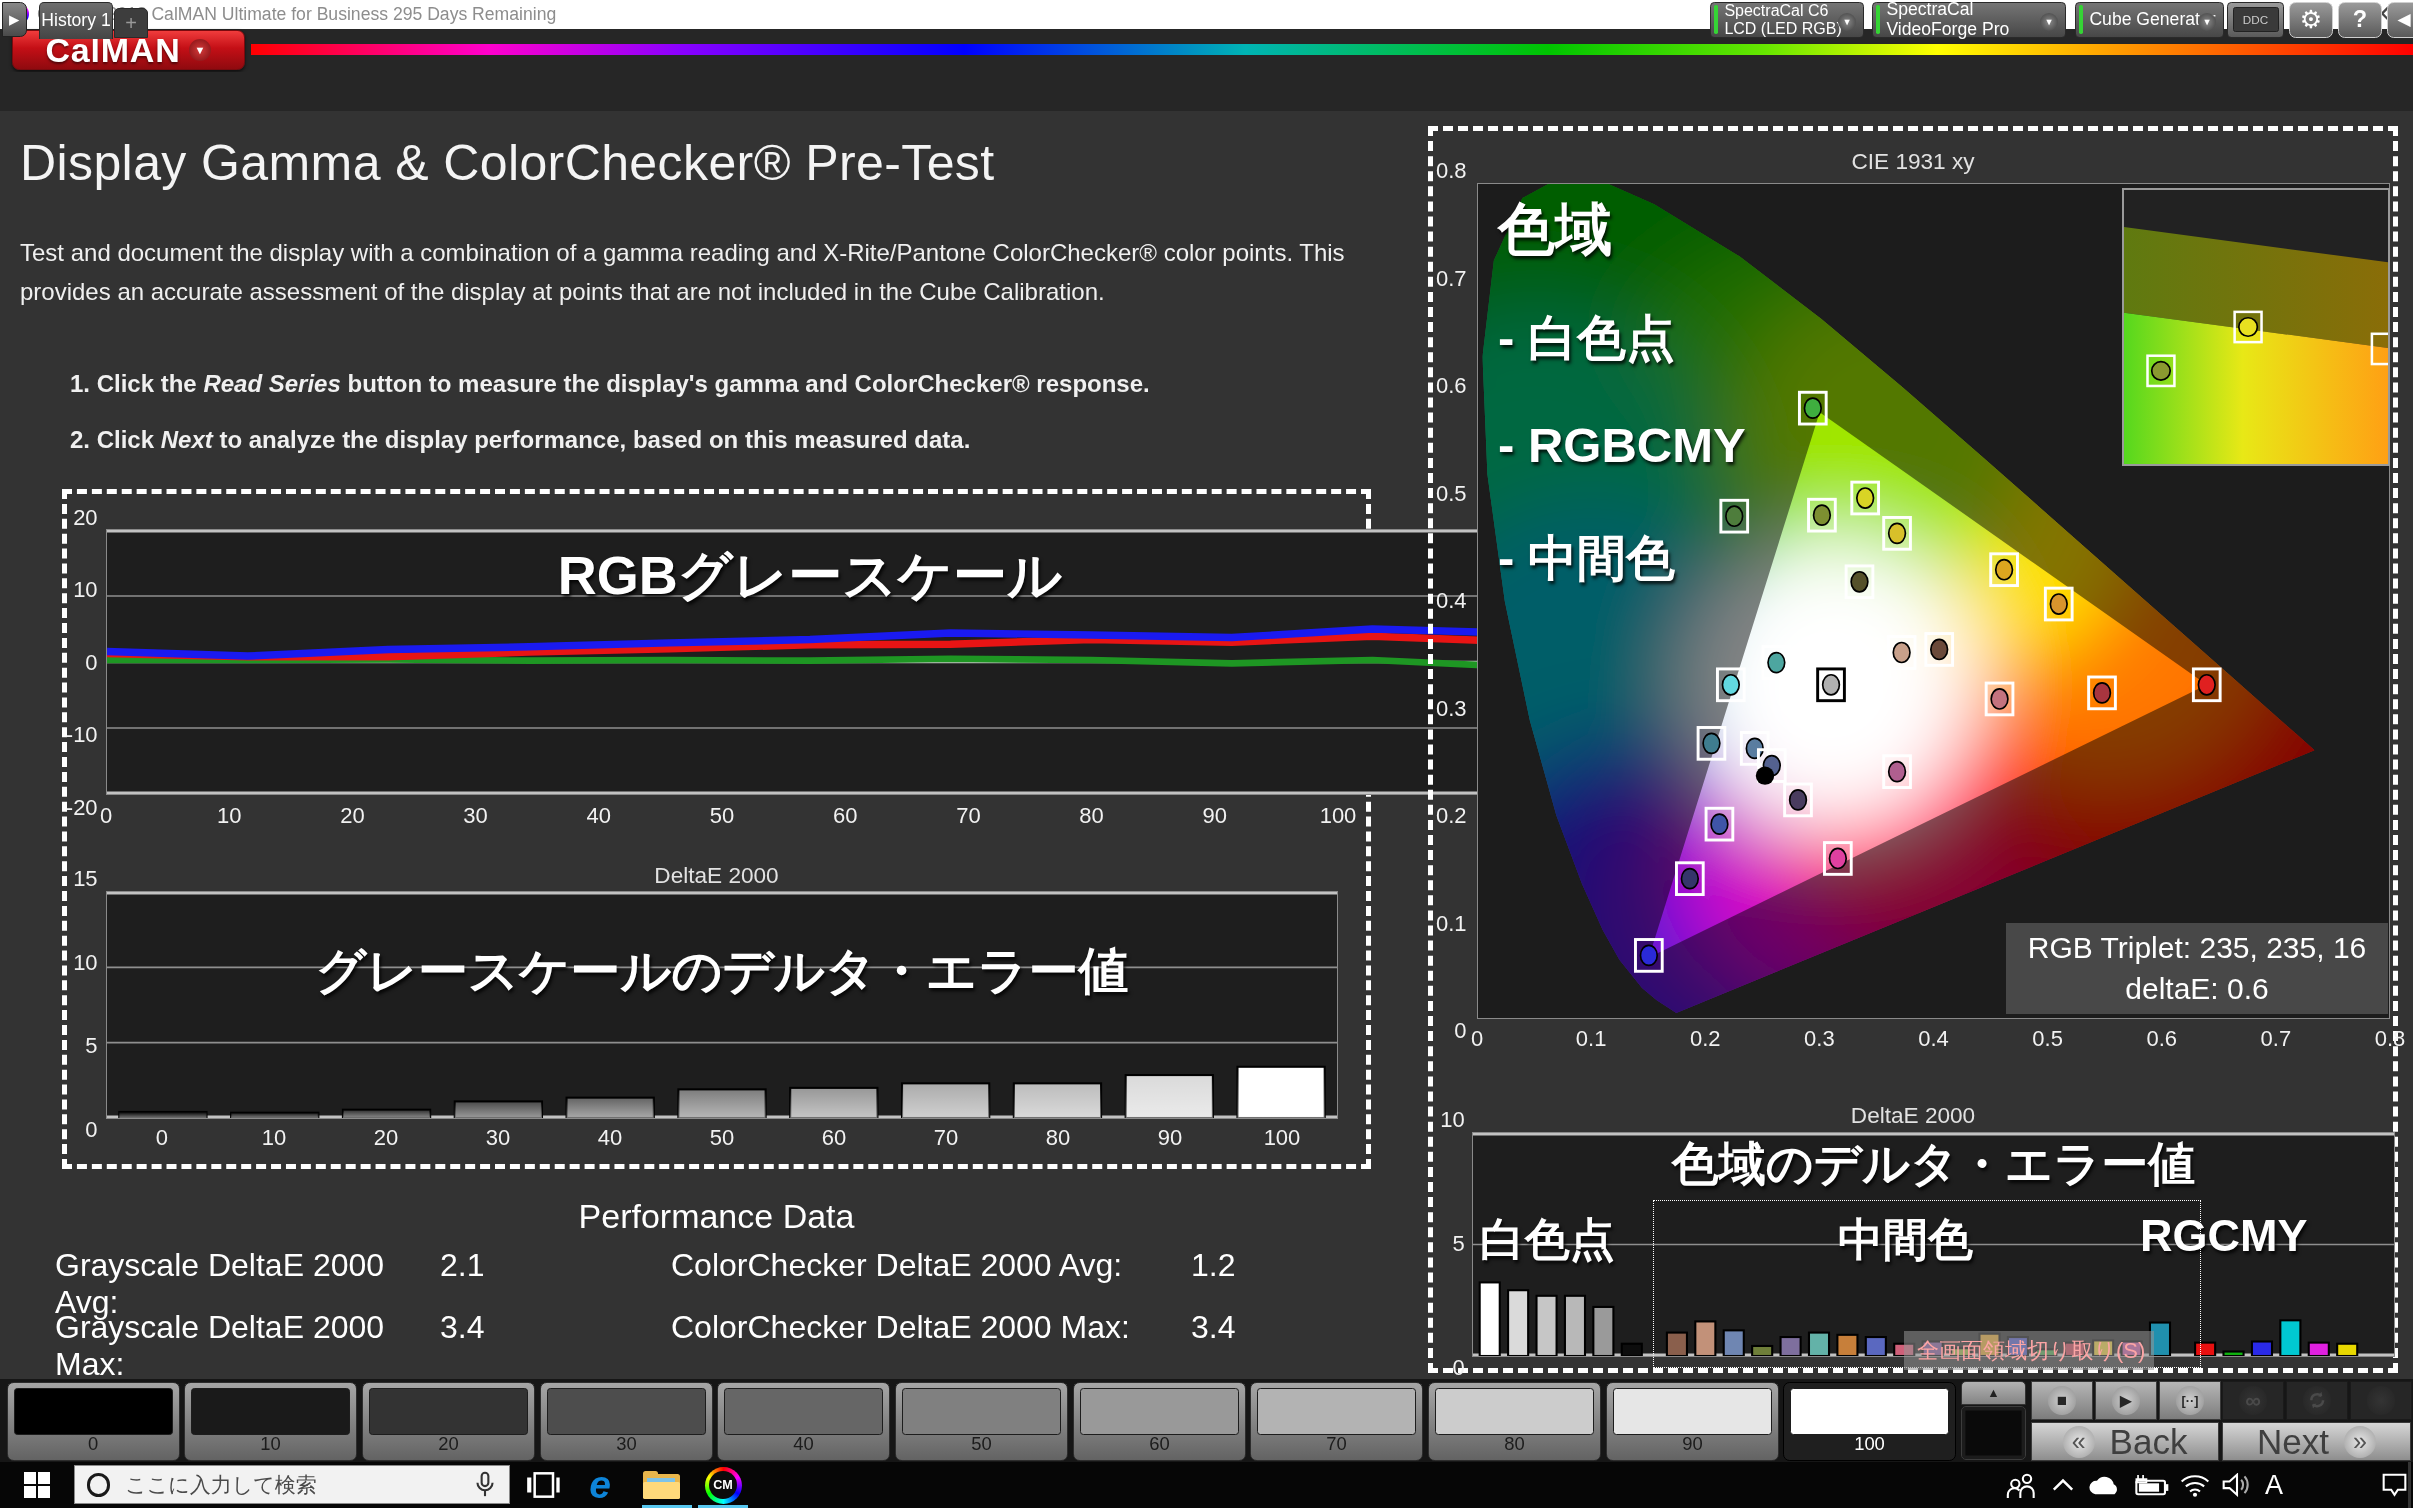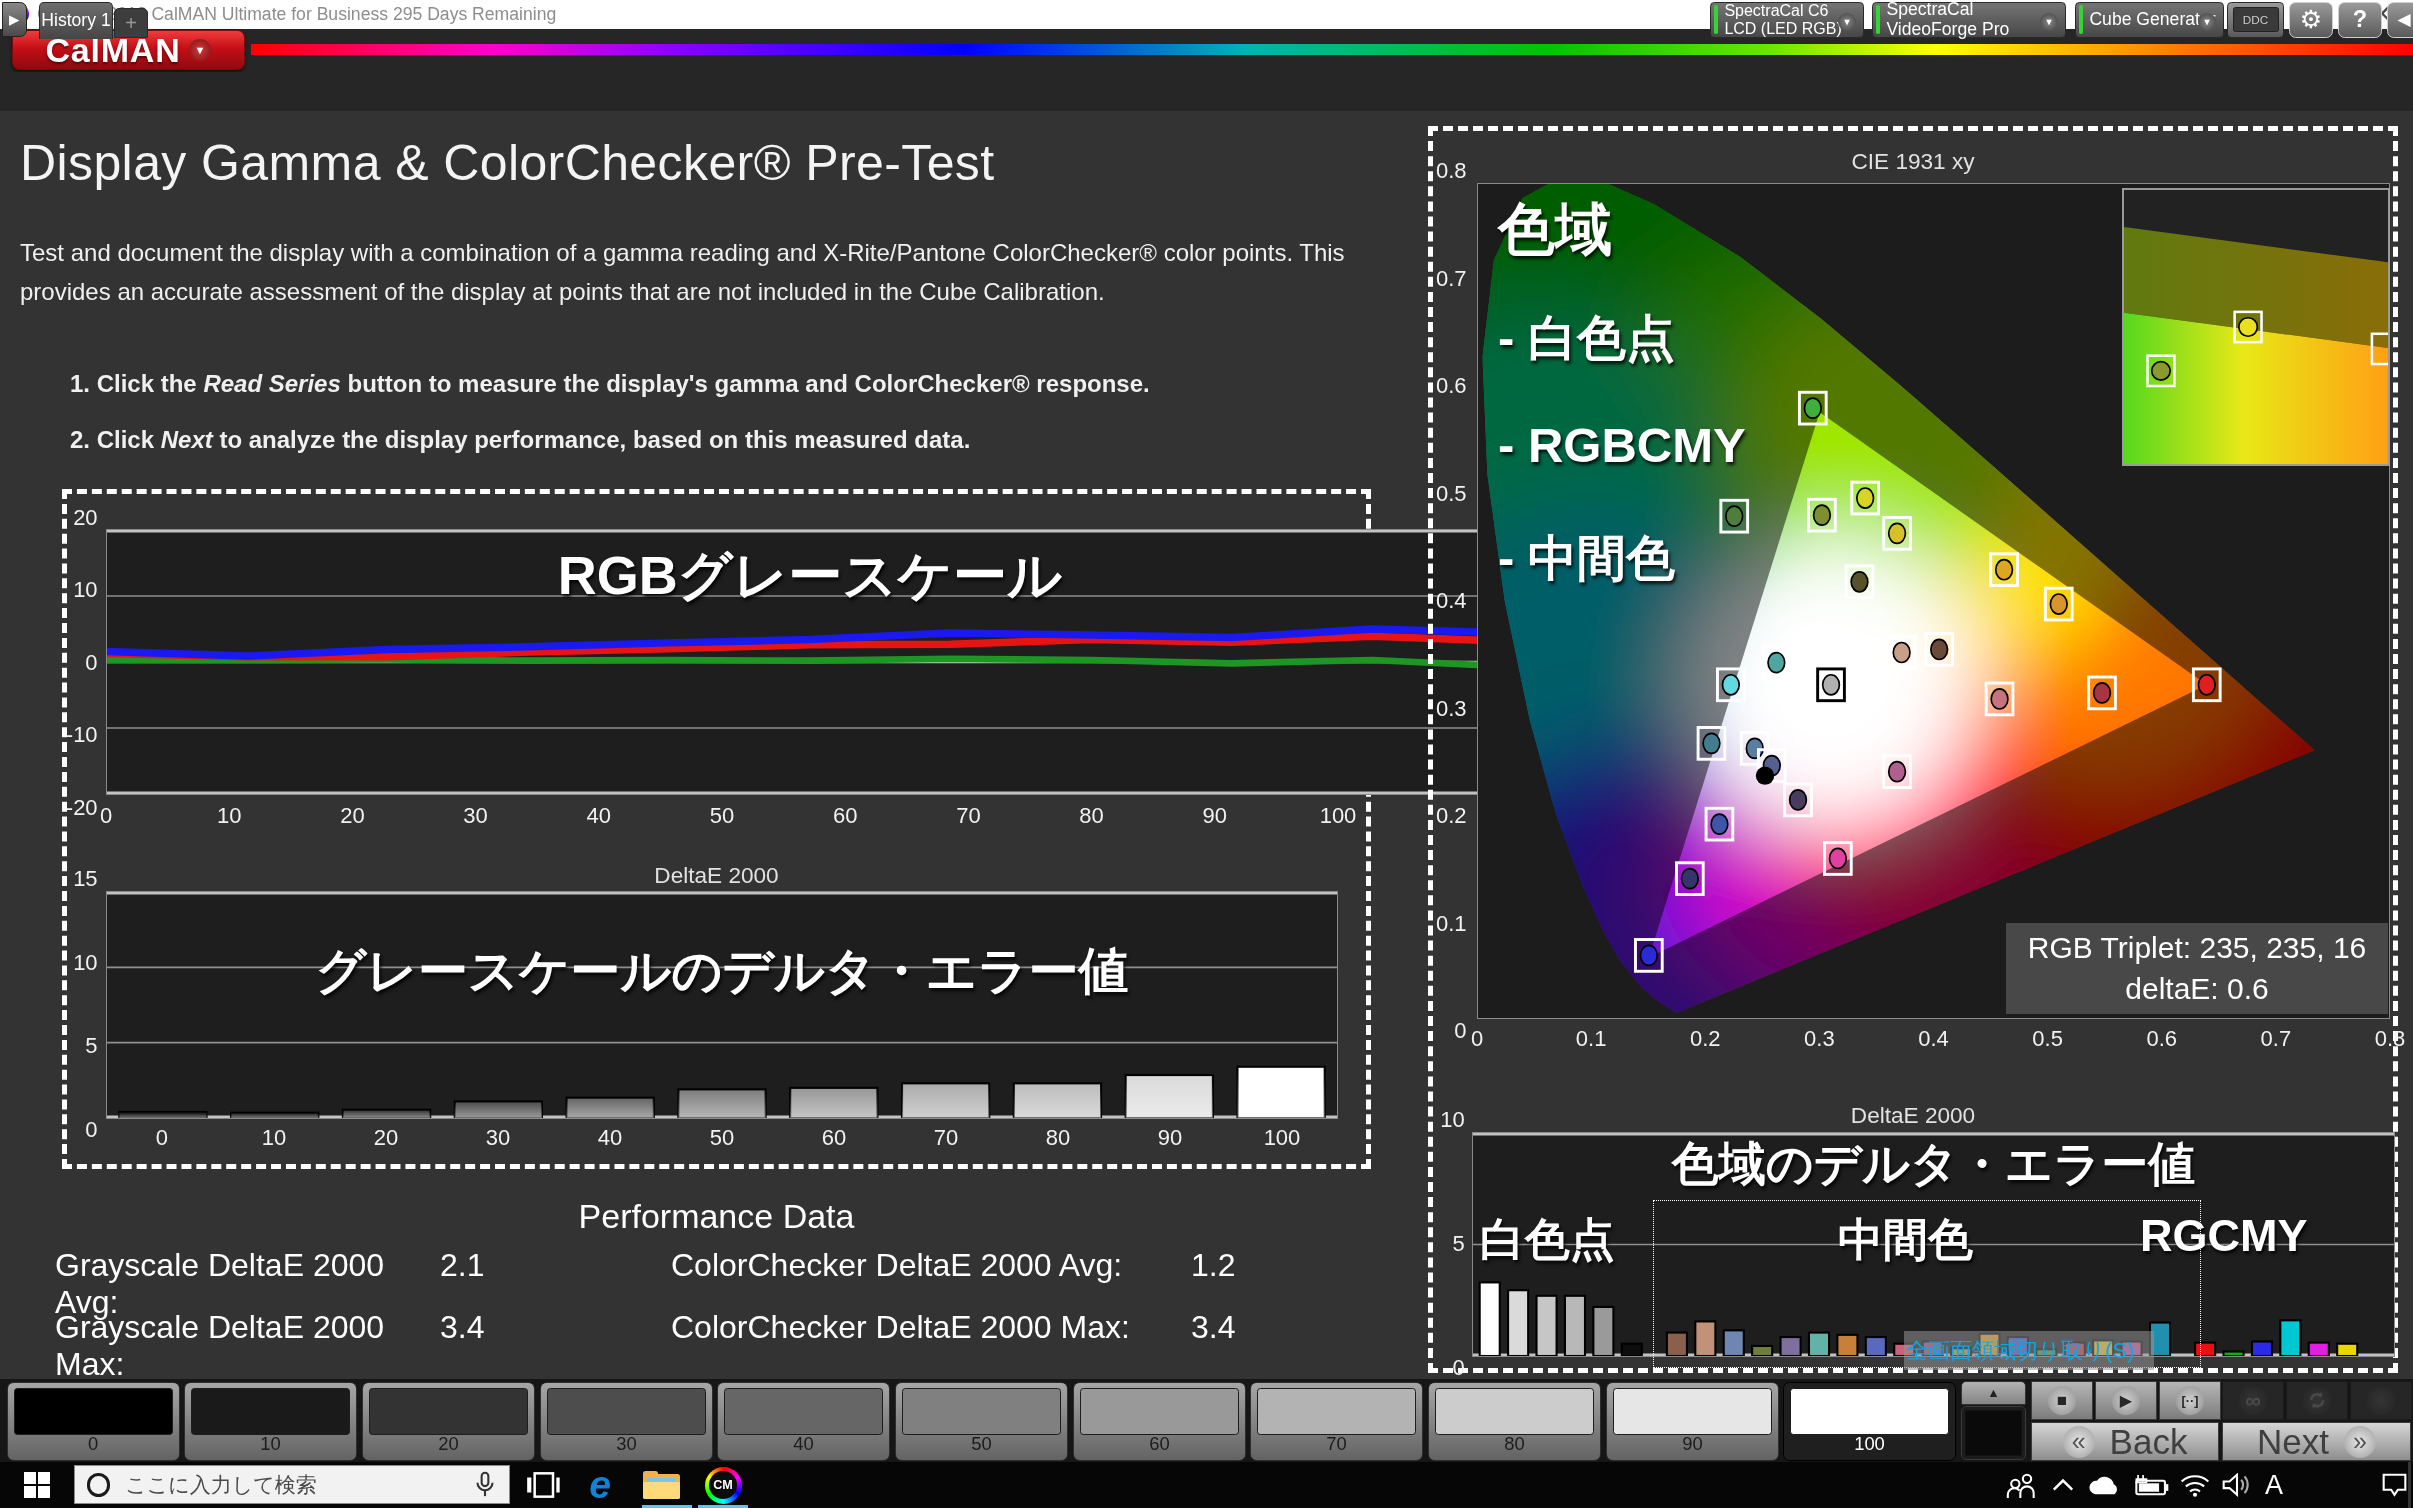--- a/index.html
+++ b/index.html
@@ -66,22 +66,22 @@
   .ctitle { width:100%; text-align:center; color:#e2e2e2; font-size:22.6px; }
   .plot { background:#1e1e1e; border:1.7px solid #8a8a8a; }
   .ylab { color:#f2f2f2; font-size:22px; text-align:right; }
   .xlab { color:#f2f2f2; font-size:22px; }
   .overlayjp { color:#fff; font-weight:600; text-shadow:1.7px 2.5px 3.4px rgba(0,0,0,.8); white-space:nowrap; }
 
   .readout { background:rgba(82,82,82,.82); color:#fff; font-size:30px; text-align:center;
     display:flex; flex-direction:column; justify-content:center; gap:6.7px; }
 
   .marquee { border:1.7px dotted #fff; }
-  .sniptip { background:rgba(150,150,150,.55); color:#0ea5e9; font-size:22px;
-    display:flex; align-items:center; padding-left:2px; overflow:hidden; white-space:nowrap; }
+  .sniptip { background:rgba(150,150,150,.55); color:#fca5a5; font-size:22px;
+    display:flex; align-items:center; padding-left:13px; overflow:hidden; white-space:nowrap; }
 
   .perf-title { left:62px; top:1197px; width:1309px; text-align:center; color:#fff; font-size:34px; }
   .perf-row { left:55px; width:1316px; color:#fff; font-size:32px; display:flex; }
   .perf-row .c1 { width:385px; } .perf-row .v1 { width:151px; }
   .perf-row .c2 { width:520px; margin-left:80px; } .perf-row .v2 { width:101px; }
 
   
   .botbar { left:0; top:1379px; width:2413px; height:84px; background:#161616; }
   .swatch { position:absolute; top:2.5px; width:173px; height:79px; border-radius:6.7px;
     background:linear-gradient(#a6a6a6,#636363); border:0.8px solid #2d2d2d; }

